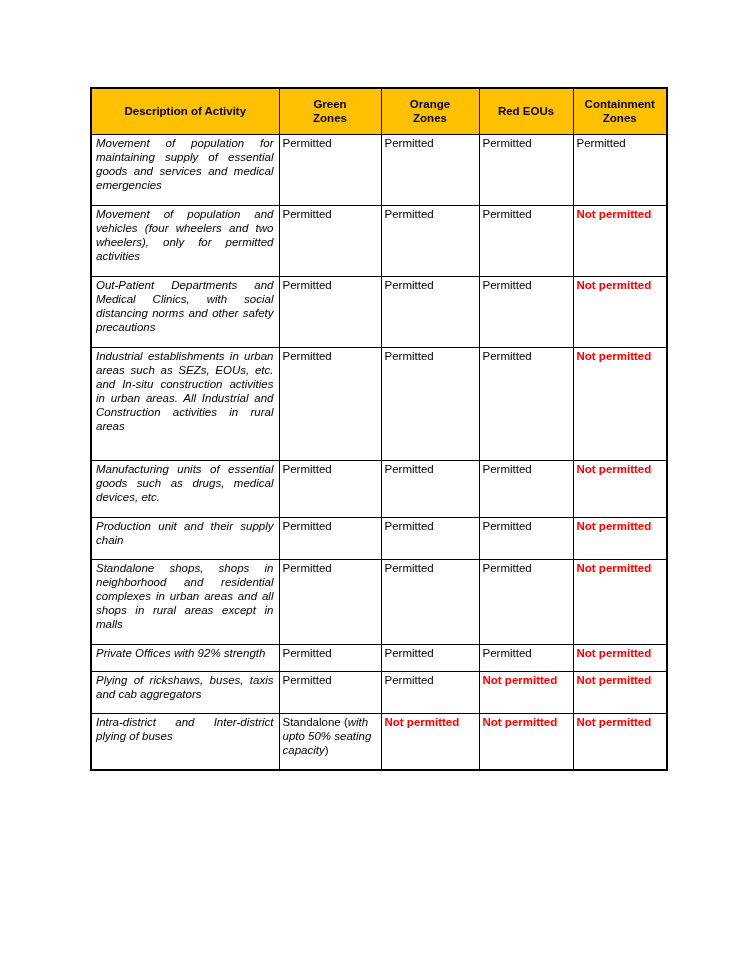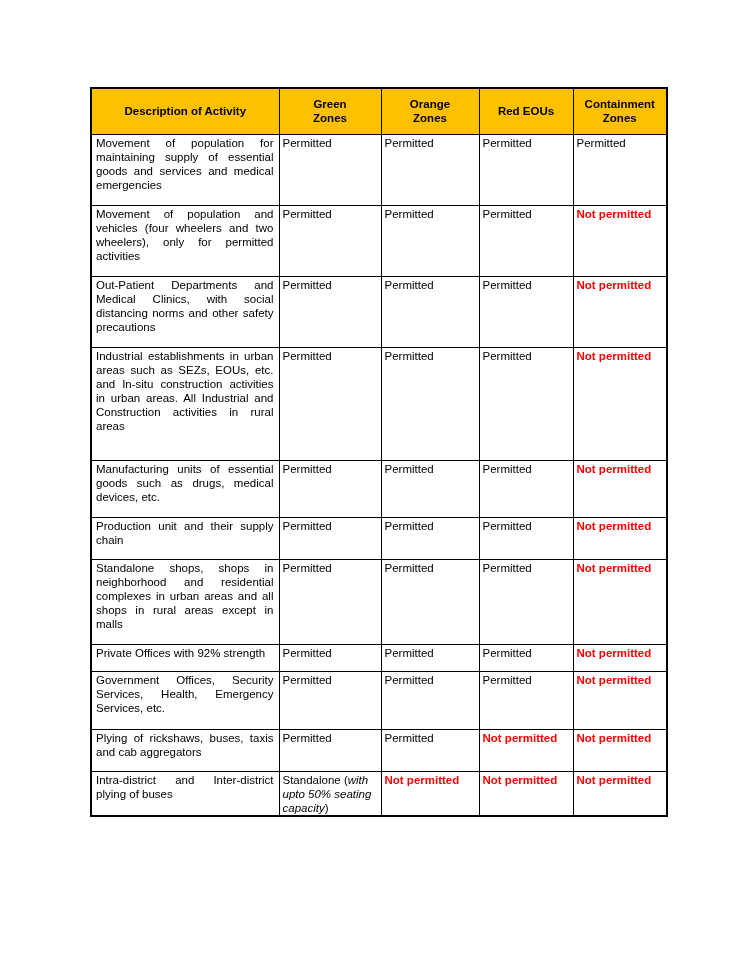--- a/index.html
+++ b/index.html
@@ -36,20 +36,21 @@
     background: #FFC000;
     font-weight: bold;
     text-align: center;
     vertical-align: middle;
     white-space: pre-line;
     padding: 0 2px;
   }
   td.activity {
     text-align: justify;
     padding: 1px 5px 0 4px;
+    font-style: italic;
   }
   td.zone {
     text-align: left;
     padding: 1px 3px 0;
   }
   td.zone.np {
     color: #FF0000;
     font-weight: bold;
   }
   td.zone i { font-style: italic; }
@@ -128,35 +129,28 @@
         <td class="zone">Permitted</td>
         <td class="zone np">Not permitted</td>
       </tr>
       <tr style="height:27px">
         <td class="activity">Private Offices with 92% strength</td>
         <td class="zone">Permitted</td>
         <td class="zone">Permitted</td>
         <td class="zone">Permitted</td>
         <td class="zone np">Not permitted</td>
       </tr>
-      <tr style="height:58px">
-        <td class="activity">Government Offices, Security Services, Health, Emergency Services, etc.</td>
-        <td class="zone">Permitted</td>
-        <td class="zone">Permitted</td>
-        <td class="zone">Permitted</td>
-        <td class="zone np">Not permitted</td>
-      </tr>
       <tr style="height:42px">
         <td class="activity">Plying of rickshaws, buses, taxis and cab aggregators</td>
         <td class="zone">Permitted</td>
         <td class="zone">Permitted</td>
         <td class="zone np">Not permitted</td>
         <td class="zone np">Not permitted</td>
       </tr>
-      <tr style="height:44px">
+      <tr style="height:57px">
         <td class="activity">Intra-district and Inter-district plying of buses</td>
         <td class="zone"><span>Standalone (</span><i>with upto 50% seating capacity</i><span>)</span></td>
         <td class="zone np">Not permitted</td>
         <td class="zone np">Not permitted</td>
         <td class="zone np">Not permitted</td>
       </tr>
     </tbody>
   </table>
 </div>
 

